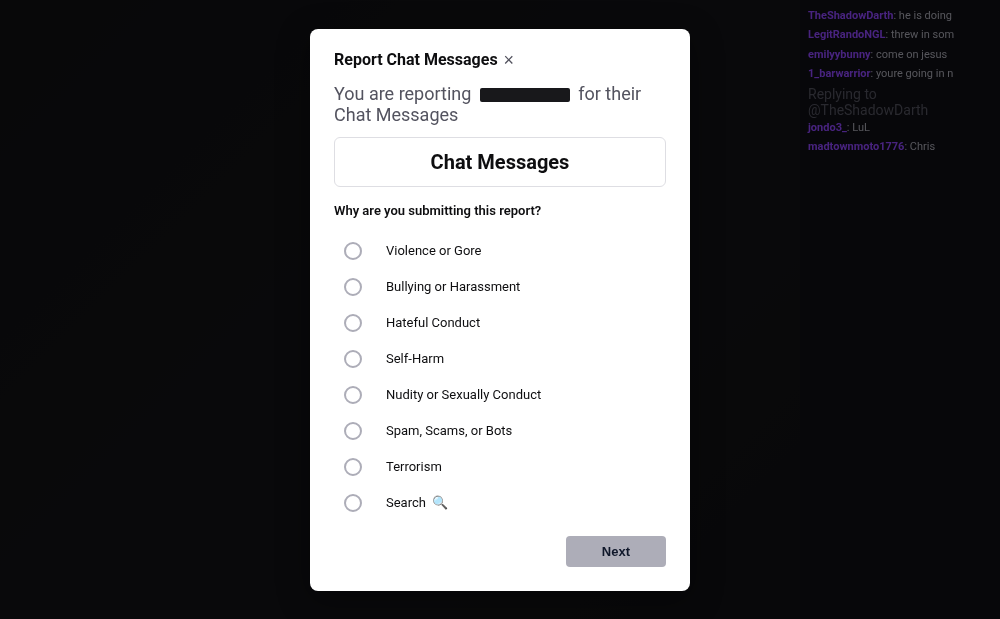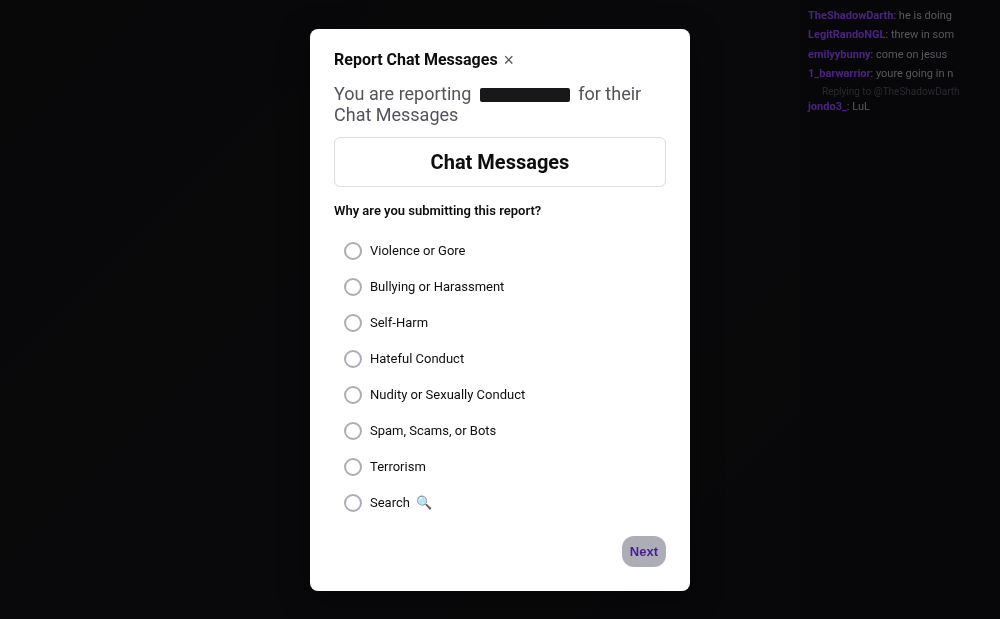--- a/index.html
+++ b/index.html
@@ -119,21 +119,21 @@
     .options-list {
       display: flex;
       flex-direction: column;
       gap: 2px;
       margin-bottom: 16px;
     }
 
     .option-item {
       display: flex;
       align-items: center;
-      gap: 8px;
+      gap: 24px;
       padding: 8px 10px;
       border-radius: 4px;
       cursor: pointer;
     }
 
     .radio-circle {
       width: 18px;
       height: 18px;
       border-radius: 50%;
       border: 2px solid #adadb8;
@@ -155,24 +155,24 @@
     }
 
     
     .dialog-footer {
       display: flex;
       justify-content: flex-end;
     }
 
     .next-btn {
       background: #adadb8;
-      color: #4c1d95;
+      color: #0f172a;
       border: none;
-      border-radius: 12px;
-      padding: 8px 8px;
+      border-radius: 4px;
+      padding: 8px 36px;
       font-size: 13px;
       font-weight: 600;
       cursor: not-allowed;
     }
 
     
     .chat-panel {
       position: absolute;
       right: 0;
       top: 0;
@@ -189,24 +189,23 @@
       margin-bottom: 4px;
       line-height: 1.4;
     }
 
     .chat-msg .username {
       font-weight: 700;
       color: #9147ff;
     }
 
     .chat-meta {
-      font-size: 10px;
+      font-size: 14px;
       color: #53535f;
       margin-bottom: 2px;
-      margin-left: 14px;
     }
   </style>
 </head>
 <body>
 
 <div class="bg-overlay">
   <div class="bg-left"></div>
   <div class="bg-right"></div>
 </div>
 
@@ -220,20 +219,23 @@
   <div class="chat-msg">
     <span class="username">emilyybunny</span>: come on jesus
   </div>
   <div class="chat-msg">
     <span class="username">1_barwarrior</span>: youre going in n
   </div>
   <div class="chat-meta">Replying to @TheShadowDarth</div>
   <div class="chat-msg">
     <span class="username">jondo3_</span>: LuL
   </div>
+  <div class="chat-msg">
+    <span class="username">madtownmoto1776</span>: Chris
+  </div>
 </div>
 
 <div class="modal-backdrop">
 
   <div class="dialog" role="dialog">
 
     <div class="dialog-header">
       <span class="dialog-title">Report Chat Messages</span>
       <button class="close-btn">×</button>
     </div>
@@ -257,26 +259,26 @@
         <span class="option-label">Violence or Gore</span>
       </div>
 
       <div class="option-item">
         <div class="radio-circle"></div>
         <span class="option-label">Bullying or Harassment</span>
       </div>
 
       <div class="option-item">
         <div class="radio-circle"></div>
+        <span class="option-label">Hateful Conduct</span>
+      </div>
+
+      <div class="option-item">
+        <div class="radio-circle"></div>
         <span class="option-label">Self-Harm</span>
-      </div>
-
-      <div class="option-item">
-        <div class="radio-circle"></div>
-        <span class="option-label">Hateful Conduct</span>
       </div>
 
       <div class="option-item">
         <div class="radio-circle"></div>
         <span class="option-label">Nudity or Sexually Conduct</span>
       </div>
 
       <div class="option-item">
         <div class="radio-circle"></div>
         <span class="option-label">Spam, Scams, or Bots</span>

